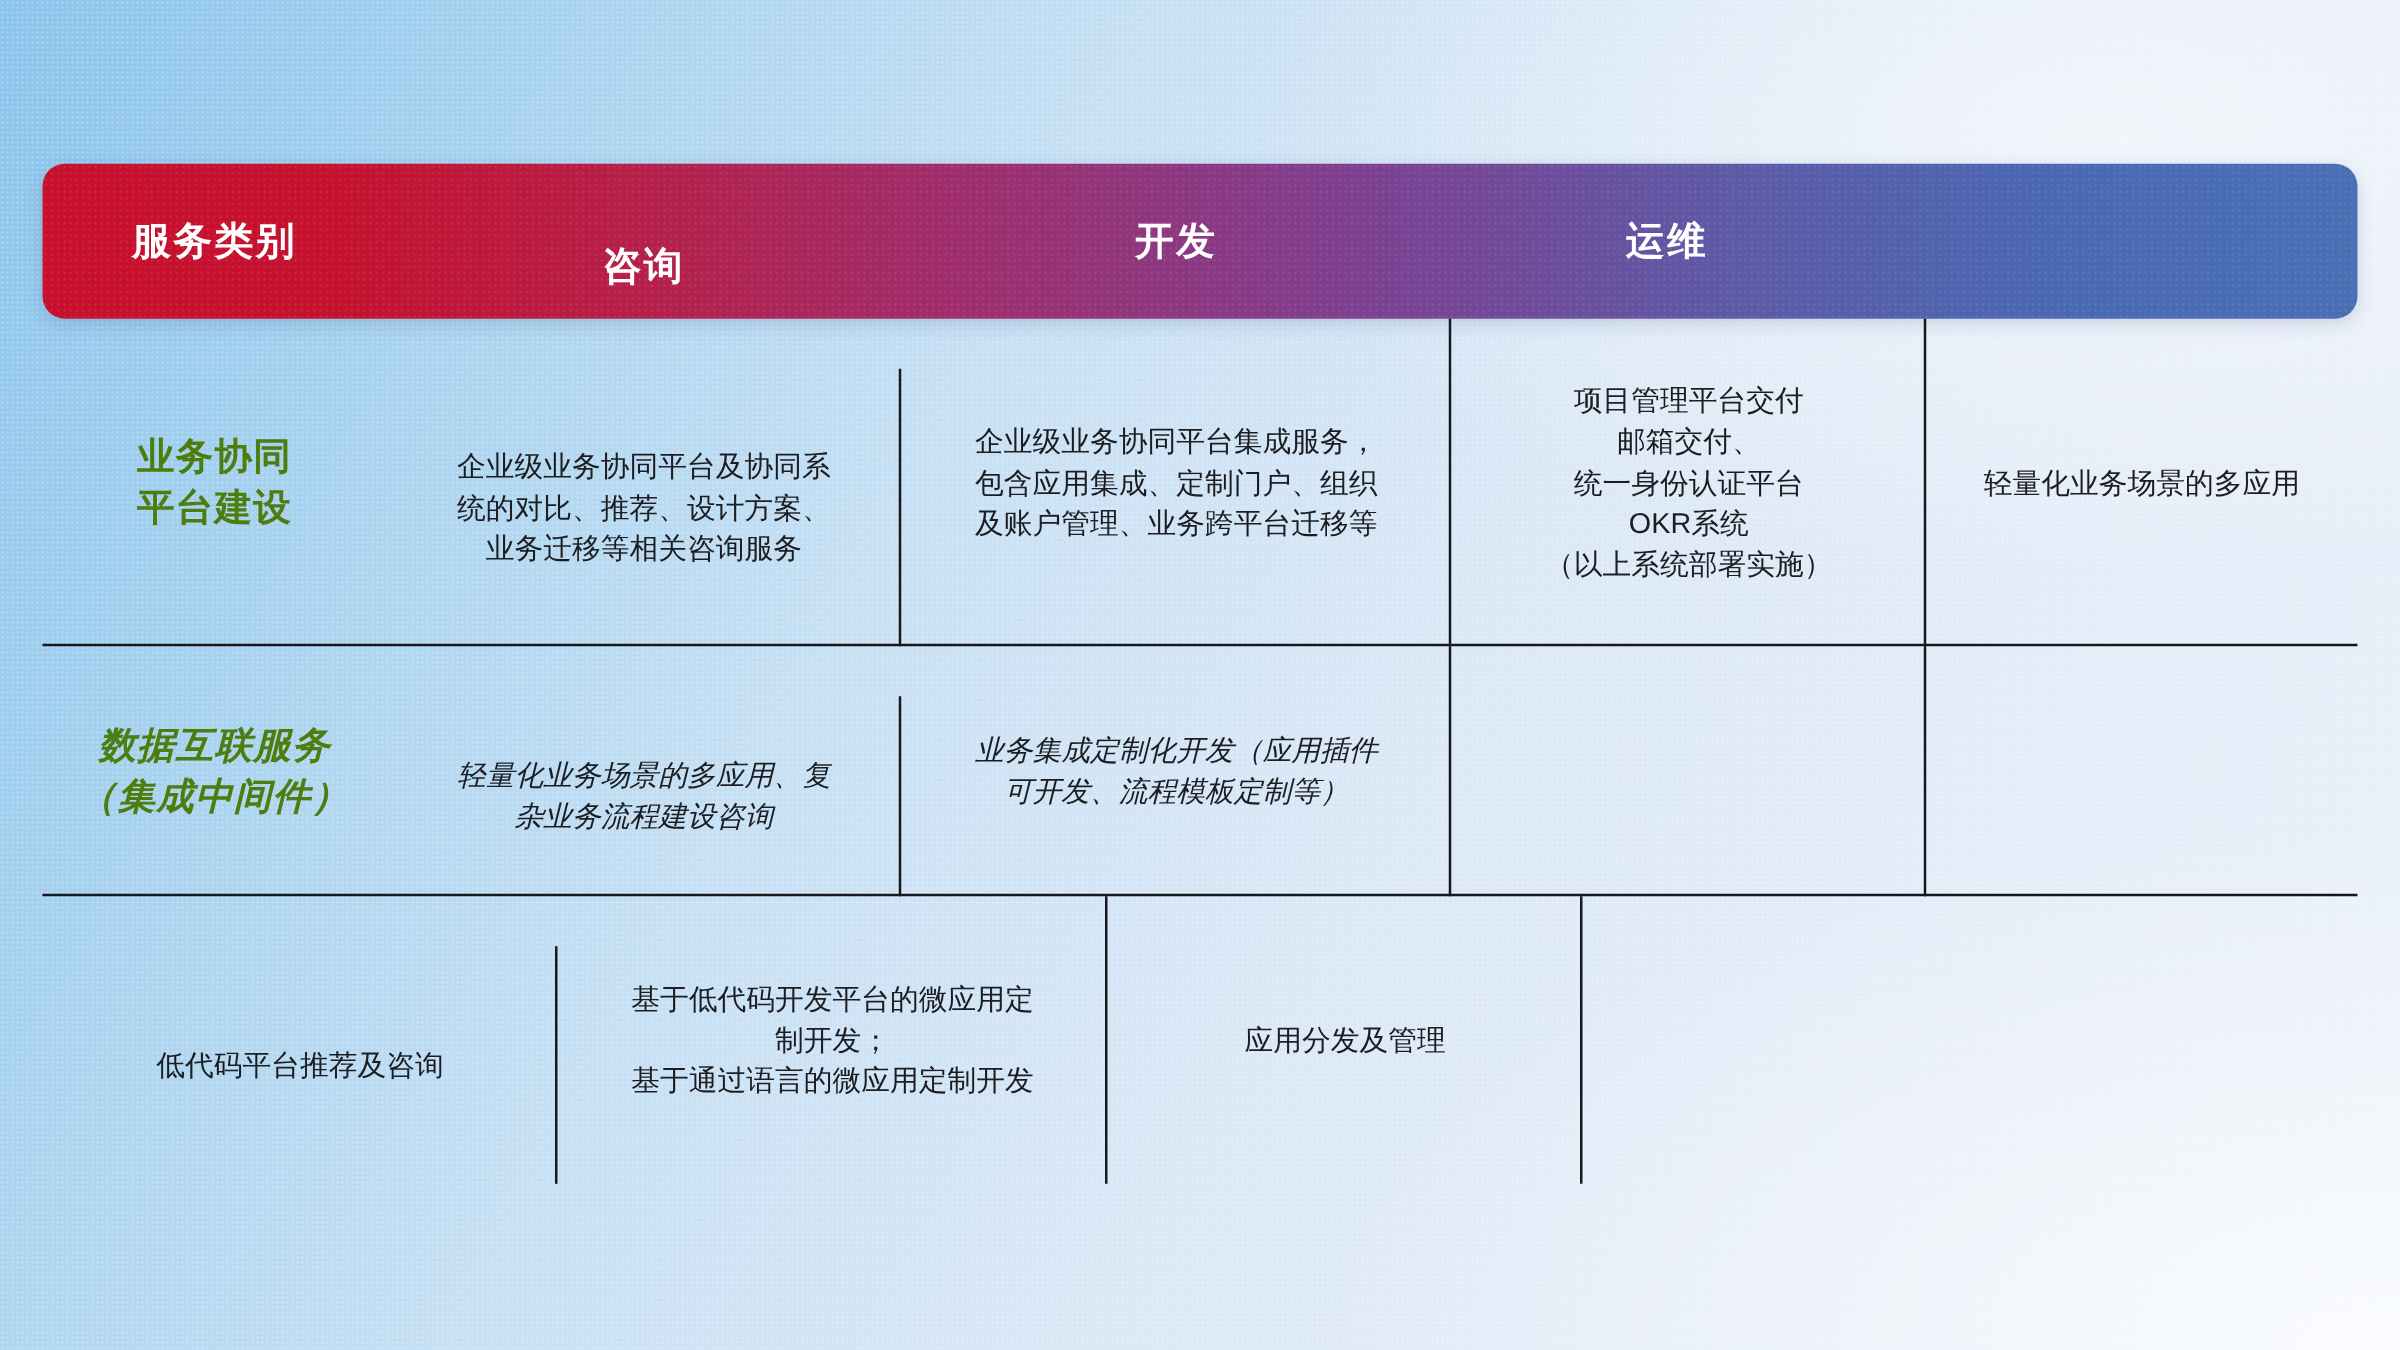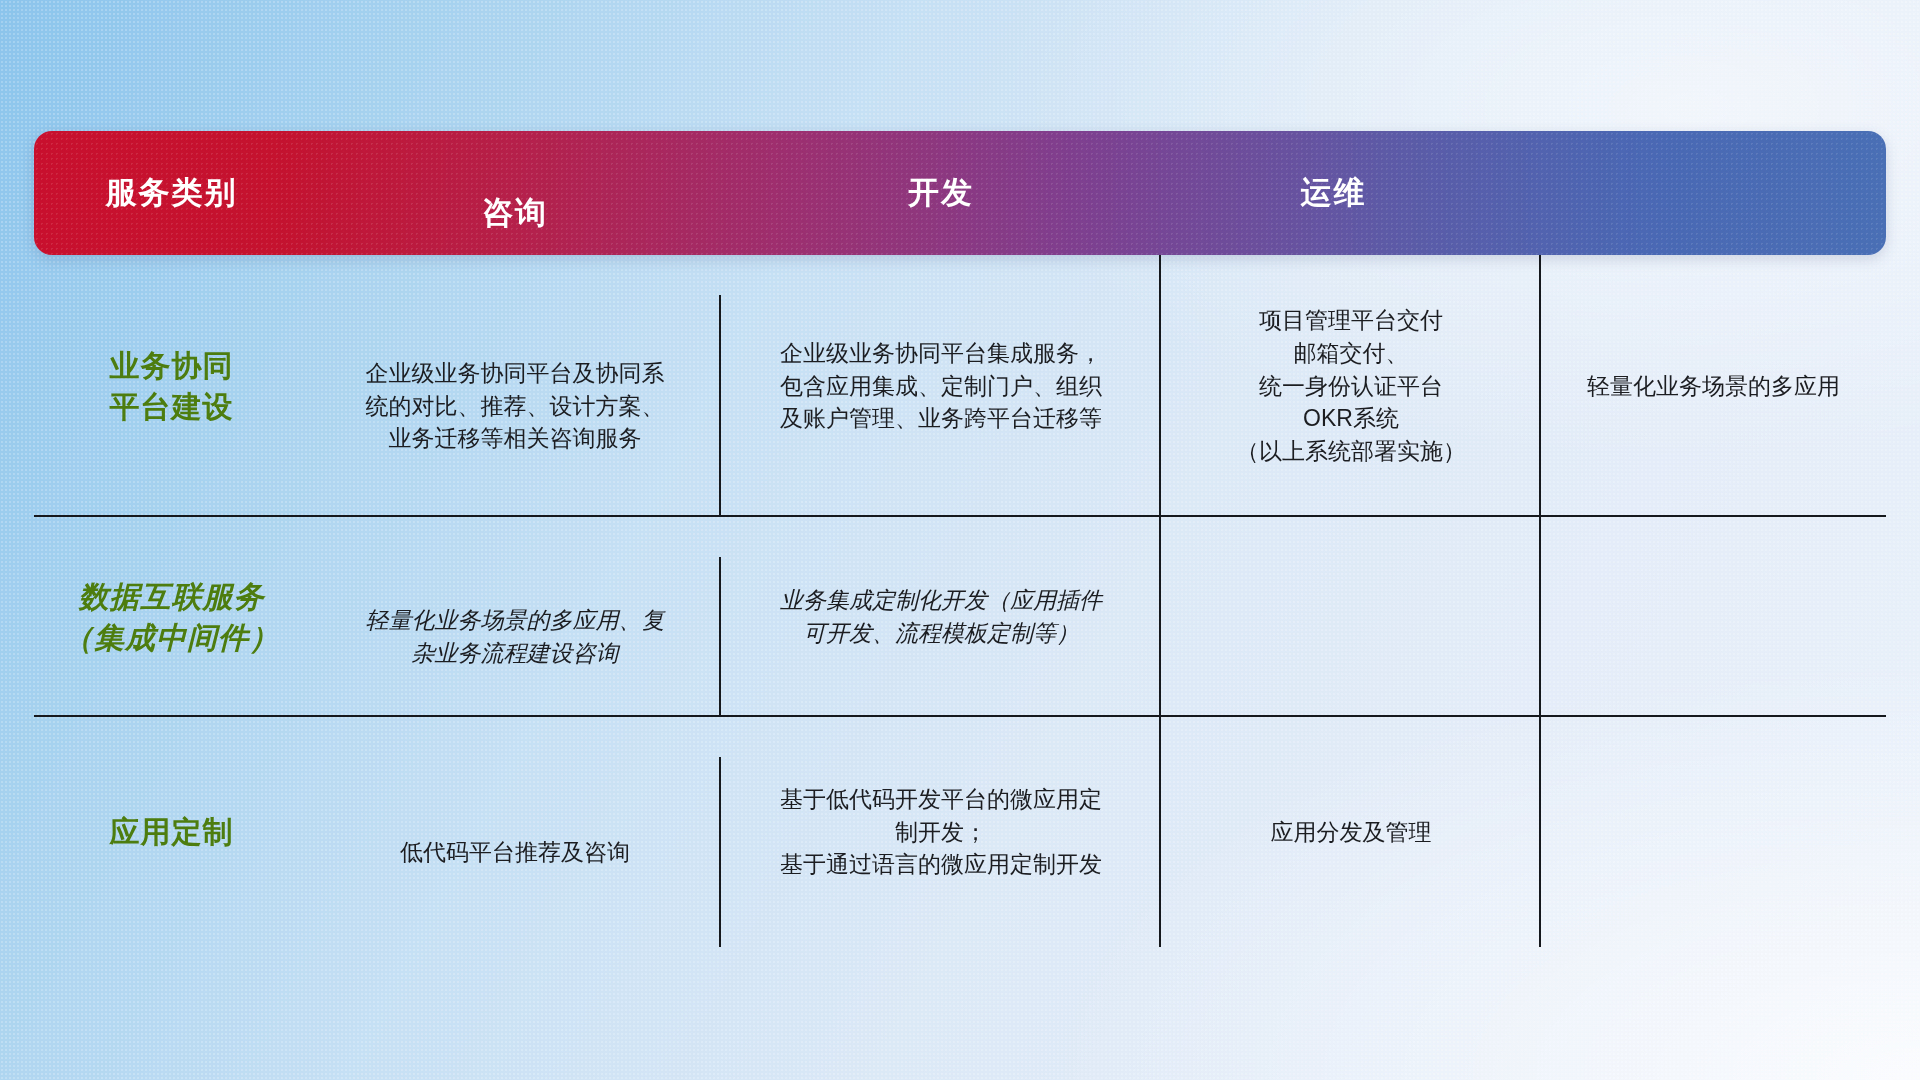--- a/index.html
+++ b/index.html
@@ -179,21 +179,20 @@
 （集成中间件）</div>
       <div class="td sep c2">轻量化业务场景的多应用、复
 杂业务流程建设咨询</div>
       <div class="td sep c3">业务集成定制化开发（应用插件
 可开发、流程模板定制等）</div>
       <div class="td sep c4"></div>
       <div class="td c5"></div>
     </div>
 
     <div class="tr r3">
-      <div class="td cat c1">应用定制</div>
       <div class="td sep c2">低代码平台推荐及咨询</div>
       <div class="td sep c3">基于低代码开发平台的微应用定
 制开发；
 基于通过语言的微应用定制开发</div>
       <div class="td sep c4">应用分发及管理</div>
       <div class="td c5"></div>
     </div>
 
   </div>
 </div>

